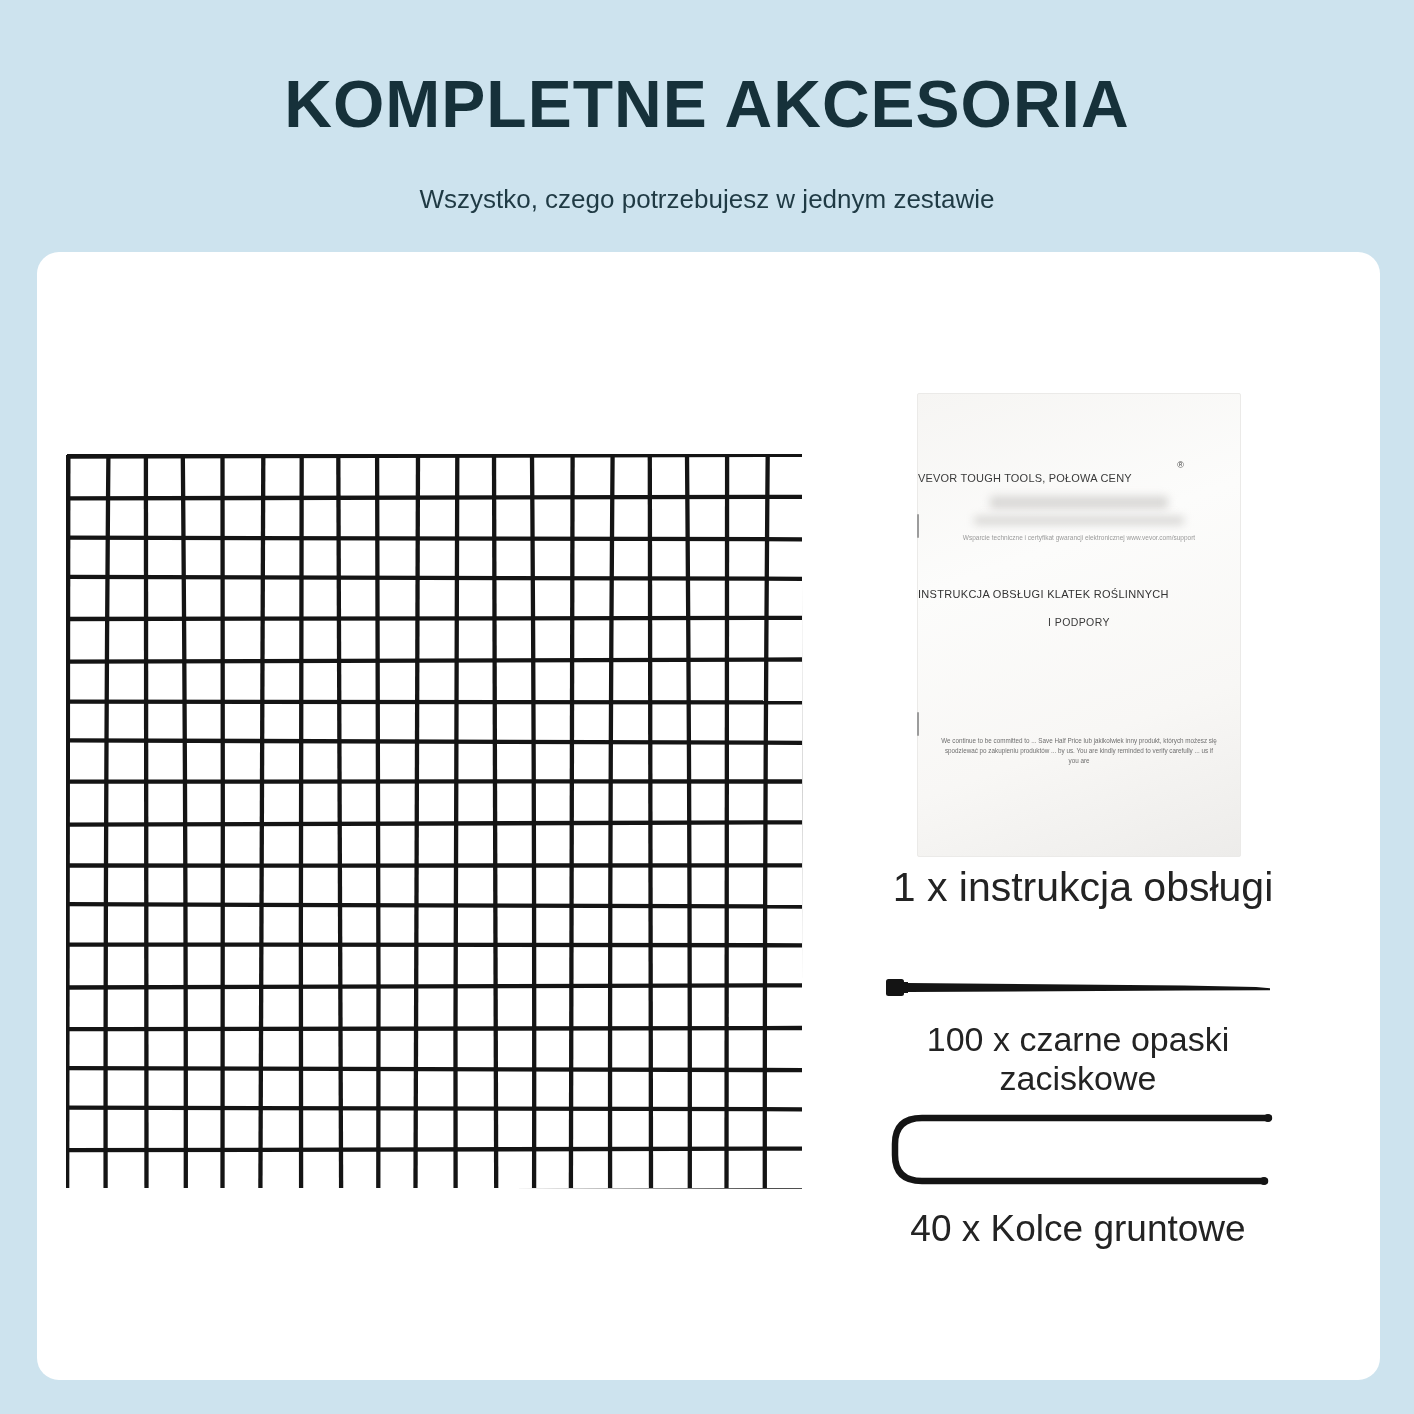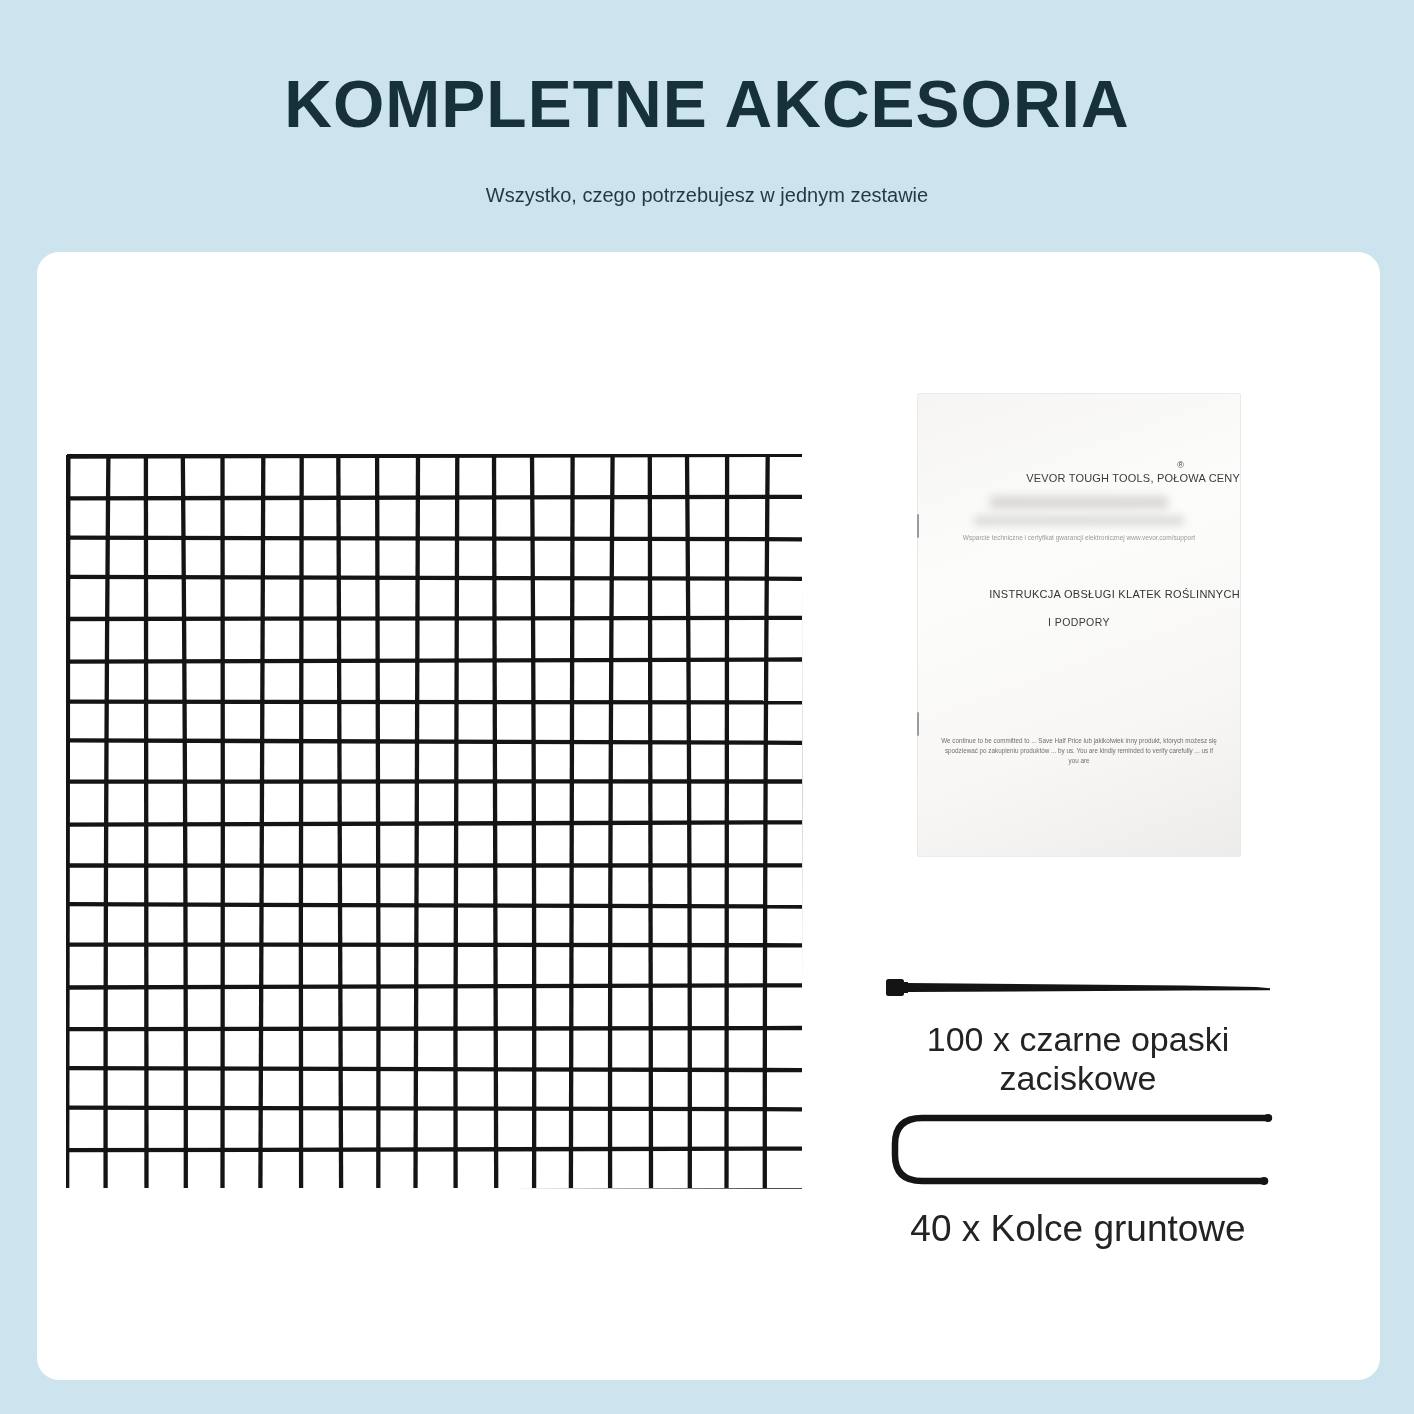--- a/index.html
+++ b/index.html
@@ -16,21 +16,21 @@
   
   .hero-title{
     position:absolute;left:0;top:66px;width:100%;
     text-align:center;
     font-size:66px;font-weight:700;letter-spacing:1px;
     color:#16313a;
   }
   .hero-subtitle{
     position:absolute;left:0;top:184px;width:100%;
     text-align:center;
-    font-size:20px;font-weight:400;
+    font-size:26px;font-weight:400;
     color:#1f3a44;
   }
   
   .card{
     position:absolute;left:37px;top:252px;
     width:1343px;height:1128px;
     background:#ffffff;border-radius:22px;
   }
   
   .mesh-svg{position:absolute;left:66px;top:454px;}
@@ -40,37 +40,37 @@
   .mesh-label{left:135px;top:1254px;width:600px;font-size:38px;}
   
   .booklet{
     position:absolute;left:917px;top:393px;width:322px;height:462px;
     background:linear-gradient(160deg,#f6f5f3 0%,#fcfcfb 35%,#f8f7f5 70%,#edecea 100%);
     border:1px solid #ebeae8;
     border-radius:2px;
   }
   .booklet .brand-row{
     position:absolute;left:0;top:78px;width:100%;
-    text-align:right;font-size:11px;color:#3a3a3a;letter-spacing:.2px;
+    text-align:left;font-size:11px;color:#3a3a3a;letter-spacing:.2px;
   }
   .booklet .tm{
     position:absolute;right:56px;top:66px;
     font-size:9px;color:#444;
   }
   .blur-bar{position:absolute;background:#d9d8d6;filter:blur(4px);border-radius:3px;}
   .blur-bar.b1{left:72px;top:102px;width:178px;height:13px;}
   .blur-bar.b2{left:56px;top:122px;width:210px;height:9px;}
   .booklet .support-line{
     position:absolute;left:10px;top:140px;width:302px;
     text-align:center;font-size:6.5px;color:#9a9a9a;
     filter:blur(.2px);
   }
   .booklet .man-title1{
     position:absolute;left:0;top:194px;width:100%;
-    text-align:right;font-size:11px;color:#333;letter-spacing:.3px;
+    text-align:left;font-size:11px;color:#333;letter-spacing:.3px;
   }
   .booklet .man-title2{
     position:absolute;left:0;top:222px;width:100%;
     text-align:center;font-size:10.5px;color:#3a3a3a;letter-spacing:.4px;
   }
   .booklet .fineprint{
     position:absolute;left:22px;top:342px;width:278px;
     text-align:center;font-size:6.3px;line-height:1.55;color:#6f6f6f;
     filter:blur(.45px);
   }
@@ -145,20 +145,21 @@
     <div class="brand-row">VEVOR TOUGH TOOLS, POŁOWA CENY</div>
     <div class="blur-bar b1"></div>
     <div class="blur-bar b2"></div>
     <div class="support-line">Wsparcie techniczne i certyfikat gwarancji elektronicznej www.vevor.com/support</div>
     <div class="man-title1">INSTRUKCJA OBSŁUGI KLATEK ROŚLINNYCH</div>
     <div class="man-title2">I PODPORY</div>
     <div class="fineprint">We continue to be committed to ... Save Half Price lub jakikolwiek inny produkt, których możesz się spodziewać po zakupieniu produktów ... by us. You are kindly reminded to verify carefully ... us if you are</div>
     <div class="staple s1"></div>
     <div class="staple s2"></div>
   </div>
+  <div class="label manual-label">1 x instrukcja obsługi</div>
 
   <svg class="cabletie-svg" width="390" height="28" viewBox="0 0 390 28">
       <rect x="2" y="5" width="18" height="17" rx="2.5" fill="#141414"></rect>
       <rect x="20" y="8" width="4" height="11" fill="#141414"></rect>
       <path d="M24,9 L300,11.5 L372,13 L386,14.2 L386,16.2 L300,16.5 L24,18 Z" fill="#141414"></path>
     </svg>
   <div class="label cabletie-label">100 x czarne opaski zaciskowe</div>
 
   <svg class="stake-svg" width="398" height="92" viewBox="0 0 398 92">
       <path d="M391,12 H44 Q17,12 17,38 V49 Q17,75 44,75 H387" fill="none" stroke="#141414" stroke-width="6.5" stroke-linecap="round"></path>

